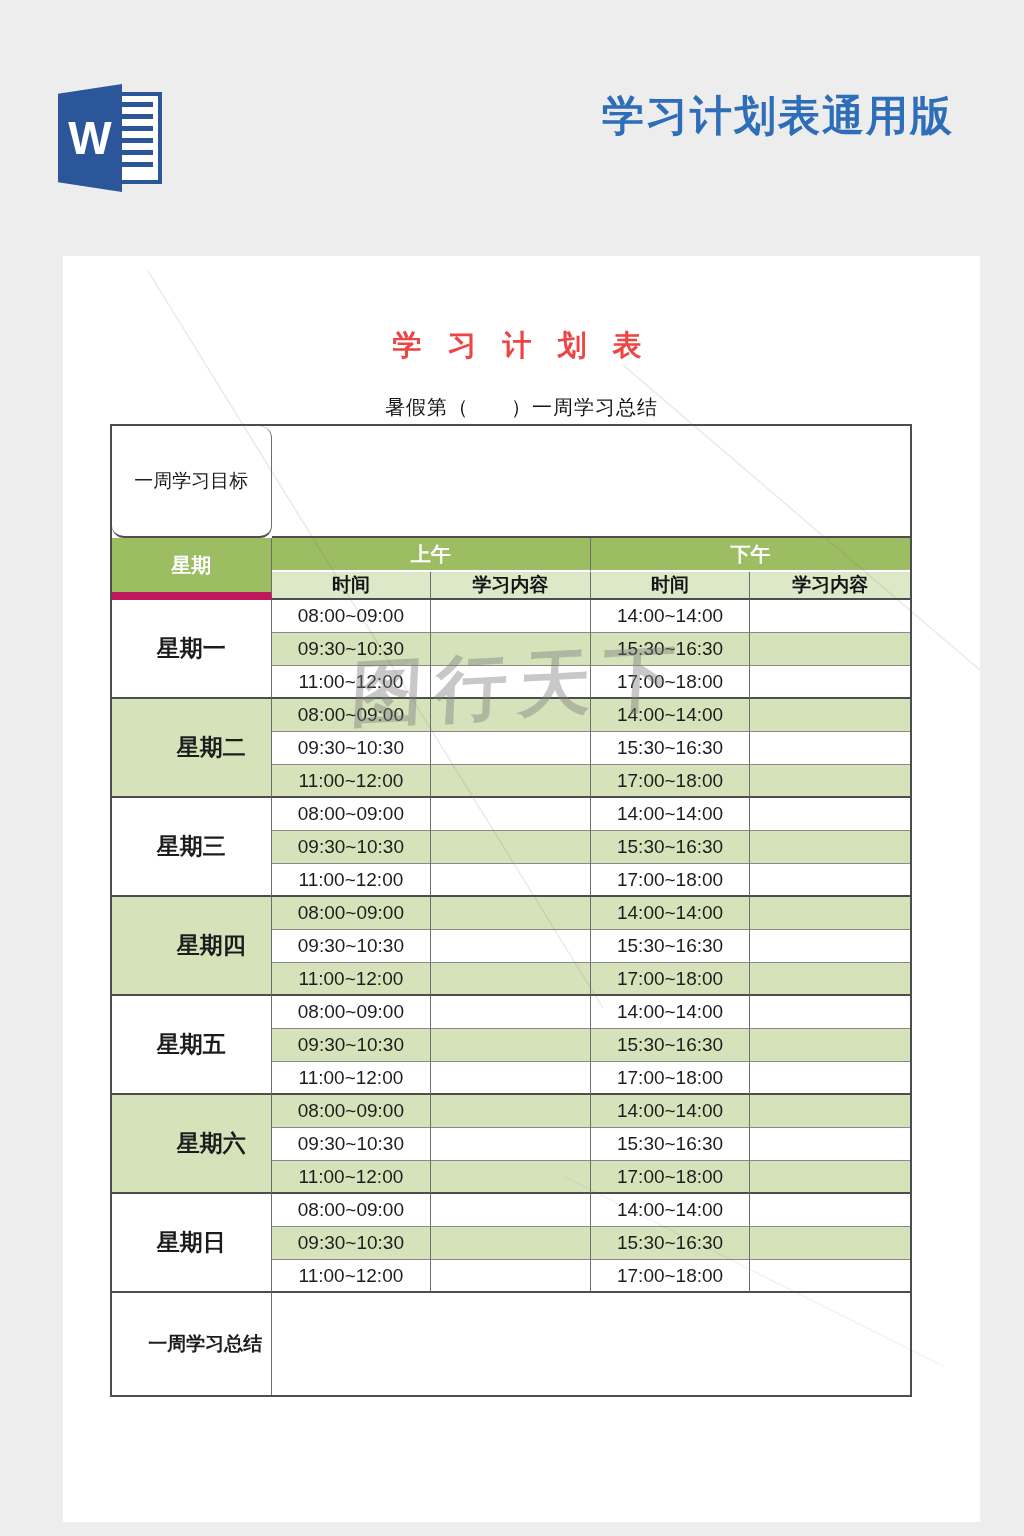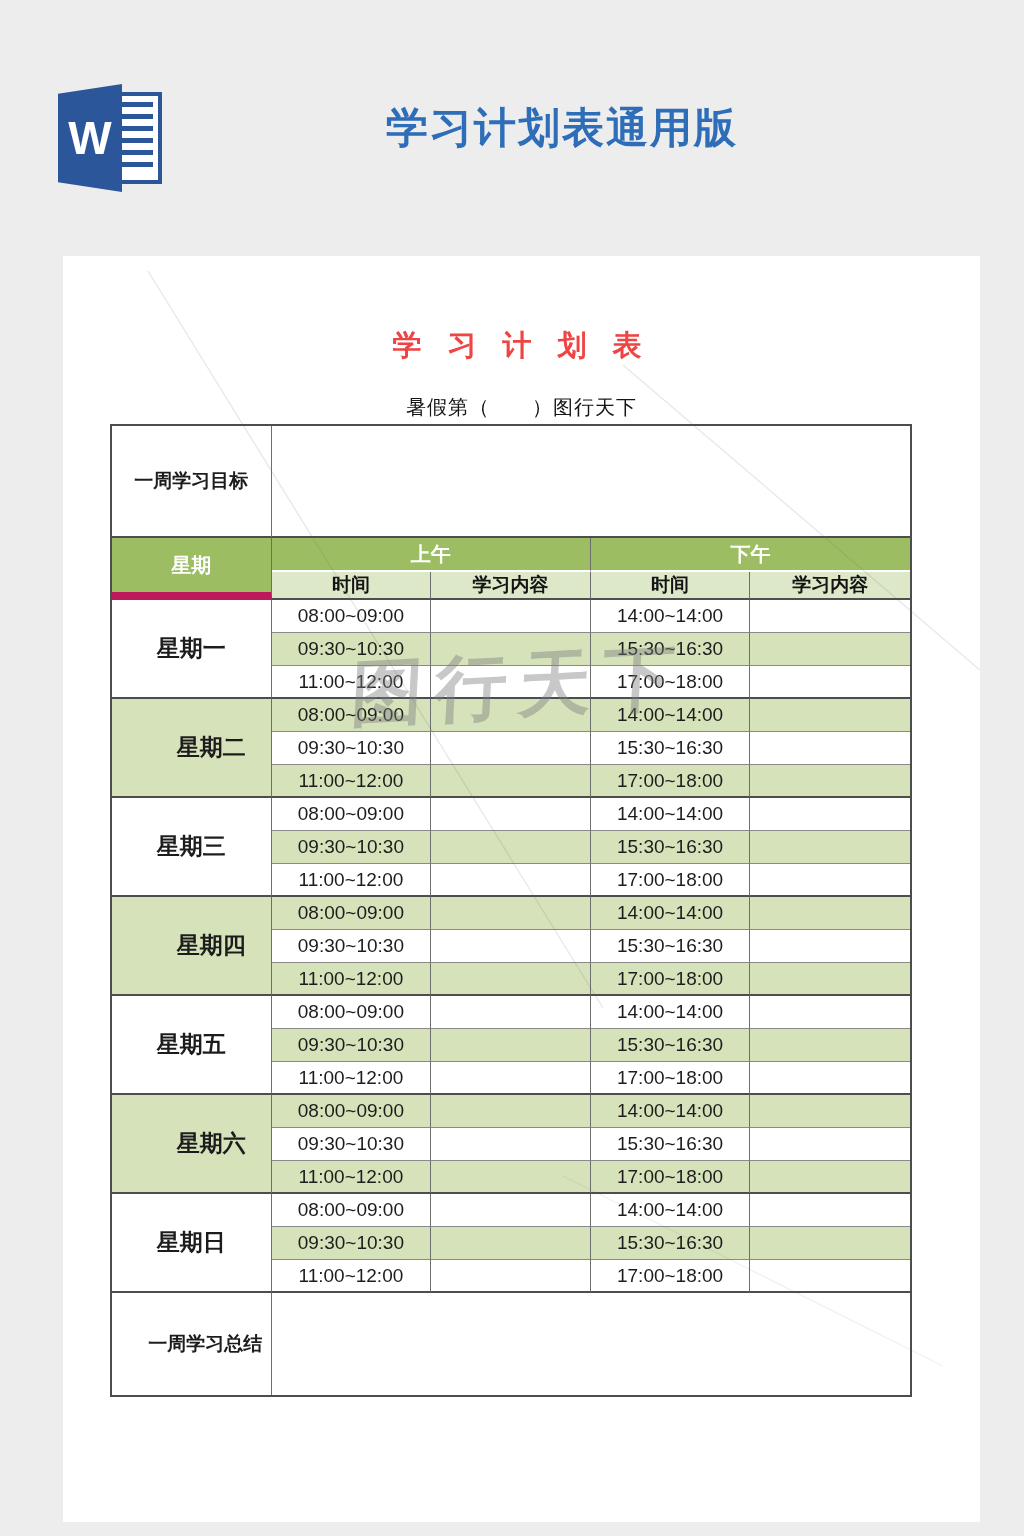--- a/index.html
+++ b/index.html
@@ -24,21 +24,21 @@
   .word-icon .w-shape{
     position:absolute;left:0;top:0;width:64px;height:108px;
     background:var(--word_blue,#2b579a);
     clip-path:polygon(0 9%,100% 0,100% 100%,0 91%);
     display:flex;align-items:center;justify-content:center;
   }
   .word-icon .w-letter{
     color:#fff;font-size:46px;font-weight:bold;line-height:1;
     font-family:"Liberation Sans",sans-serif;
   }
-  .banner-text{position:absolute;left:170px;top:12px;width:784px;text-align:center;}
+  .banner-text{position:absolute;left:170px;top:0;width:784px;text-align:right;}
   .banner-title{
     margin-top:88px;font-size:42px;font-weight:bold;letter-spacing:2px;
     color:var(--title_blue,#2e6db8);
   }
   .banner-subtitle{
     margin-top:14px;font-size:26px;color:#3b3b3d;letter-spacing:1px;
   }
   
   .page{
     position:absolute;left:63px;top:256px;width:917px;height:1266px;
@@ -59,21 +59,21 @@
     border:2px solid #4d4d4d;table-layout:fixed;
     background:#fff;
   }
   td{
     border-right:1px solid #6e6e6e;border-bottom:1px solid #8a8a8a;
     text-align:center;vertical-align:middle;
     font-size:19px;padding:0;box-sizing:border-box;
   }
   td:last-child{border-right:0;}
   .goal-row td{height:112px;border-bottom:2px solid #4d4d4d;}
-  .goal-row .label-cell{font-weight:bold;font-size:19px;}
+  .goal-row .label-cell{font-weight:normal;font-size:19px;border-radius:12px;}
   .head-row td{
     height:34px;background:var(--header_green,#9dbd62);
     color:#ffffff;font-weight:bold;font-size:20px;
   }
   .head-row .session-cell{border-bottom:2px solid #ffffff;}
   .head-row .week-cell{border-bottom:8px solid #be185d;margin-top:28px;}
   .subhead-row td{
     height:24px;background:var(--light_green,#dde8c9);
     font-weight:bold;font-size:19px;color:#141414;
     border-bottom:2px solid #4d4d4d;
@@ -107,21 +107,21 @@
       <span class="w-letter">W</span>
     </div>
   </div>
   <div class="banner-text">
     <div class="banner-title">学习计划表通用版</div>
   </div>
 </div>
 
 <div class="page">
   <div class="doc-title">学 习 计 划 表</div>
-  <div class="doc-subtitle">暑假第（　　）图行天下</div>
+  <div class="doc-subtitle">暑假第（　　）一周学习总结</div>
 
   <table class="plan">
     <colgroup>
       <col style="width:20%">
         <col style="width:20%">
         <col style="width:20%">
         <col style="width:20%">
         <col style="width:20%">
     </colgroup>
     <tbody>

